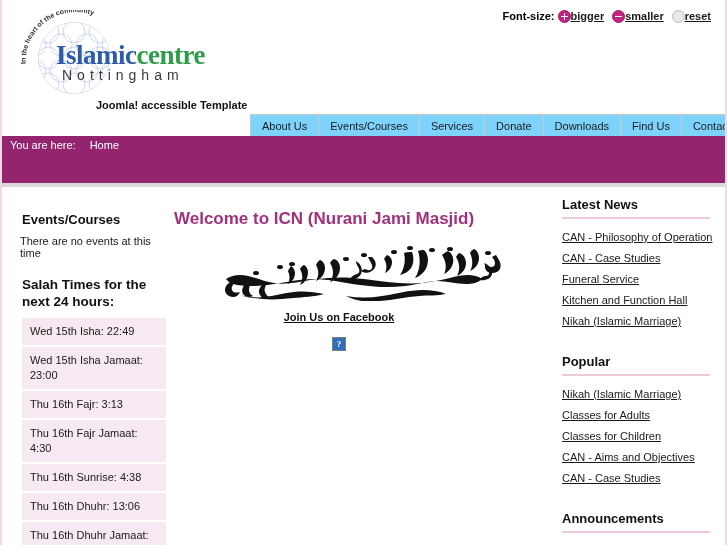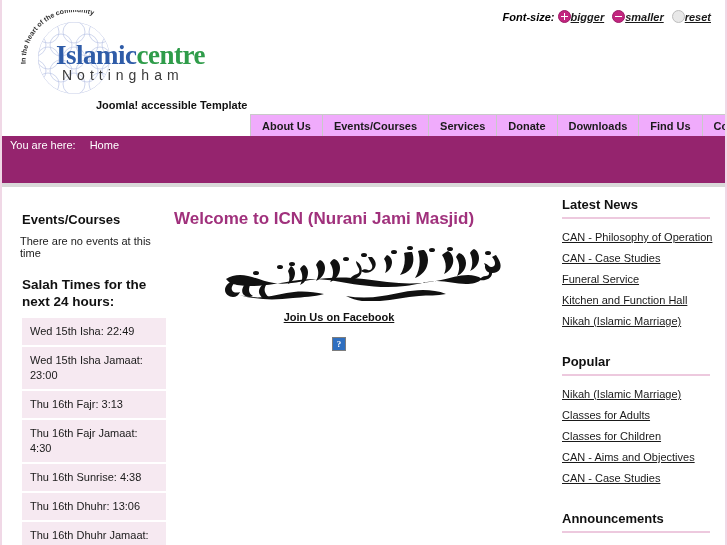--- a/index.html
+++ b/index.html
@@ -15,22 +15,22 @@
     width: 727px; height: 545px;
     background: #ffffff;
     border-left: 2px solid #f0d8e6;
     border-right: 2px solid #f0d8e6;
     overflow: hidden;
   }
 
   
   .fontbar {
     position: absolute; top: 10px; right: 14px;
-    display: flex; align-items: center; gap: 0;
-    font-size: 11px; font-weight: bold; color: #000; font-style: italic;
+    display: flex; align-items: flex-start; gap: 0;
+    font-size: 11px; font-weight: bold; color: #000;
   }
   .fontbar .label { margin-right: 3px; letter-spacing: 0px; }
   .circ {
     width: 13px; height: 13px; border-radius: 50%;
     display: inline-flex; align-items: center; justify-content: center;
     font-size: 11px; line-height: 1; font-weight: bold; color: #fff;
     border: 1px solid #a8a8a8;
   }
   .circ.plus  { background: #c2257f; border-color: #9d1b66; }
   .circ.minus { background: #c2257f; border-color: #9d1b66; }
@@ -73,24 +73,24 @@
     position: absolute; left: 248px; top: 114px;
     display: flex; align-items: stretch;
     height: 23px;
     border-top: 1px solid #c9c9c9;
     border-bottom: 1px solid #c9c9c9;
     background: #ffffff;
   }
   .nav-item {
     display: flex; align-items: center; justify-content: center;
     padding: 0 11px;
-    font-size: 11px; font-weight: bold; color: #1a1a1a;
+    font-size: 11px; font-weight: normal; color: #1a1a1a;
     border-right: 1px solid #c9c9c9;
     text-decoration: none; white-space: nowrap;
-    background: #f0abfc;
+    background: #7dd3fc;
   }
   .nav-item:first-child { border-left: 1px solid #c9c9c9; }
   .nav-item:last-child { border-right: none; }
 
   
   .band {
     position: absolute; left: 0; top: 136px;
     width: 727px; height: 47px;
     background: #95246e;
   }

